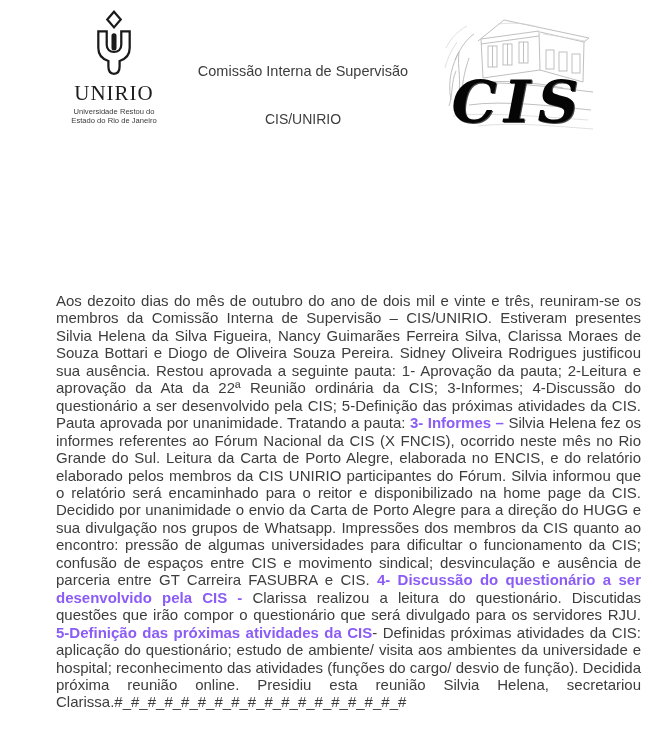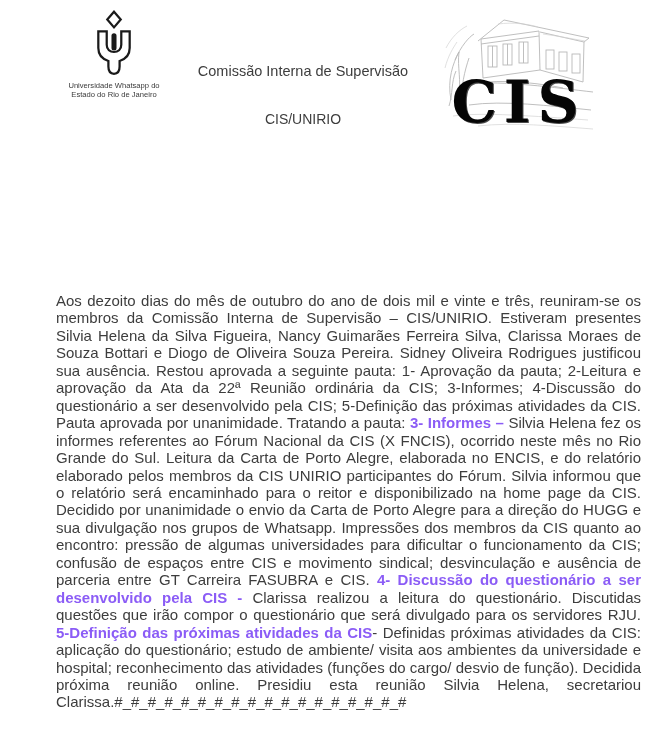--- a/index.html
+++ b/index.html
@@ -54,20 +54,21 @@
     position: absolute;
     left: 0; right: 4px; bottom: 6px;
     text-align: center;
     font-family: "DejaVu Serif", serif;
     font-weight: bold;
     font-size: 57px;
     line-height: 57px;
     letter-spacing: 7px;
     color: #050505;
     text-shadow: 1px 1px 0 #4a4a4a;
+    font-style: italic;
   }
   
   .ata-heading {
     position: absolute;
     left: 210px; top: 162px;
     width: 432px;
     text-align: justify;
     font-size: 14.8px;
     line-height: 21.4px;
     color: #3d3d3d;
@@ -92,22 +93,23 @@
   <div>
 
     <div class="unirio-logo">
       <svg class="unirio-emblem" width="56" height="70" viewBox="0 0 100 125" aria-hidden="true">
         <g fill="none" stroke="#1a1a1a" stroke-width="4">
           <path d="M50 3 L62 17 L50 31 L38 17 Z"></path>
           <path d="M22 38 L22 68 C22 82 30 88 40 91 L40 101 C40 110 44 114 50 114 C56 114 60 110 60 101 L60 91 C70 88 78 82 78 68 L78 38 L63 38 L63 62 C63 71 57 75 50 75 C43 75 37 71 37 62 L37 38 Z"></path>
         </g>
         <path d="M50 46 L50 68" stroke="#1a1a1a" stroke-width="9" stroke-linecap="round" fill="none"></path>
       </svg>
+      <div class="unirio-name">UNIRIO</div>
       <div class="unirio-sub">
-        <div>Universidade Whatsapp do</div>
+        <div>Universidade Restou do</div>
         <div>Estado do Rio de Janeiro</div>
       </div>
     </div>
 
     <div class="committee">
       <div class="committee-line1">Comissão Interna de Supervisão</div>
       <div class="committee-line2">CIS/UNIRIO</div>
     </div>
 
     <div class="cis-logo">

